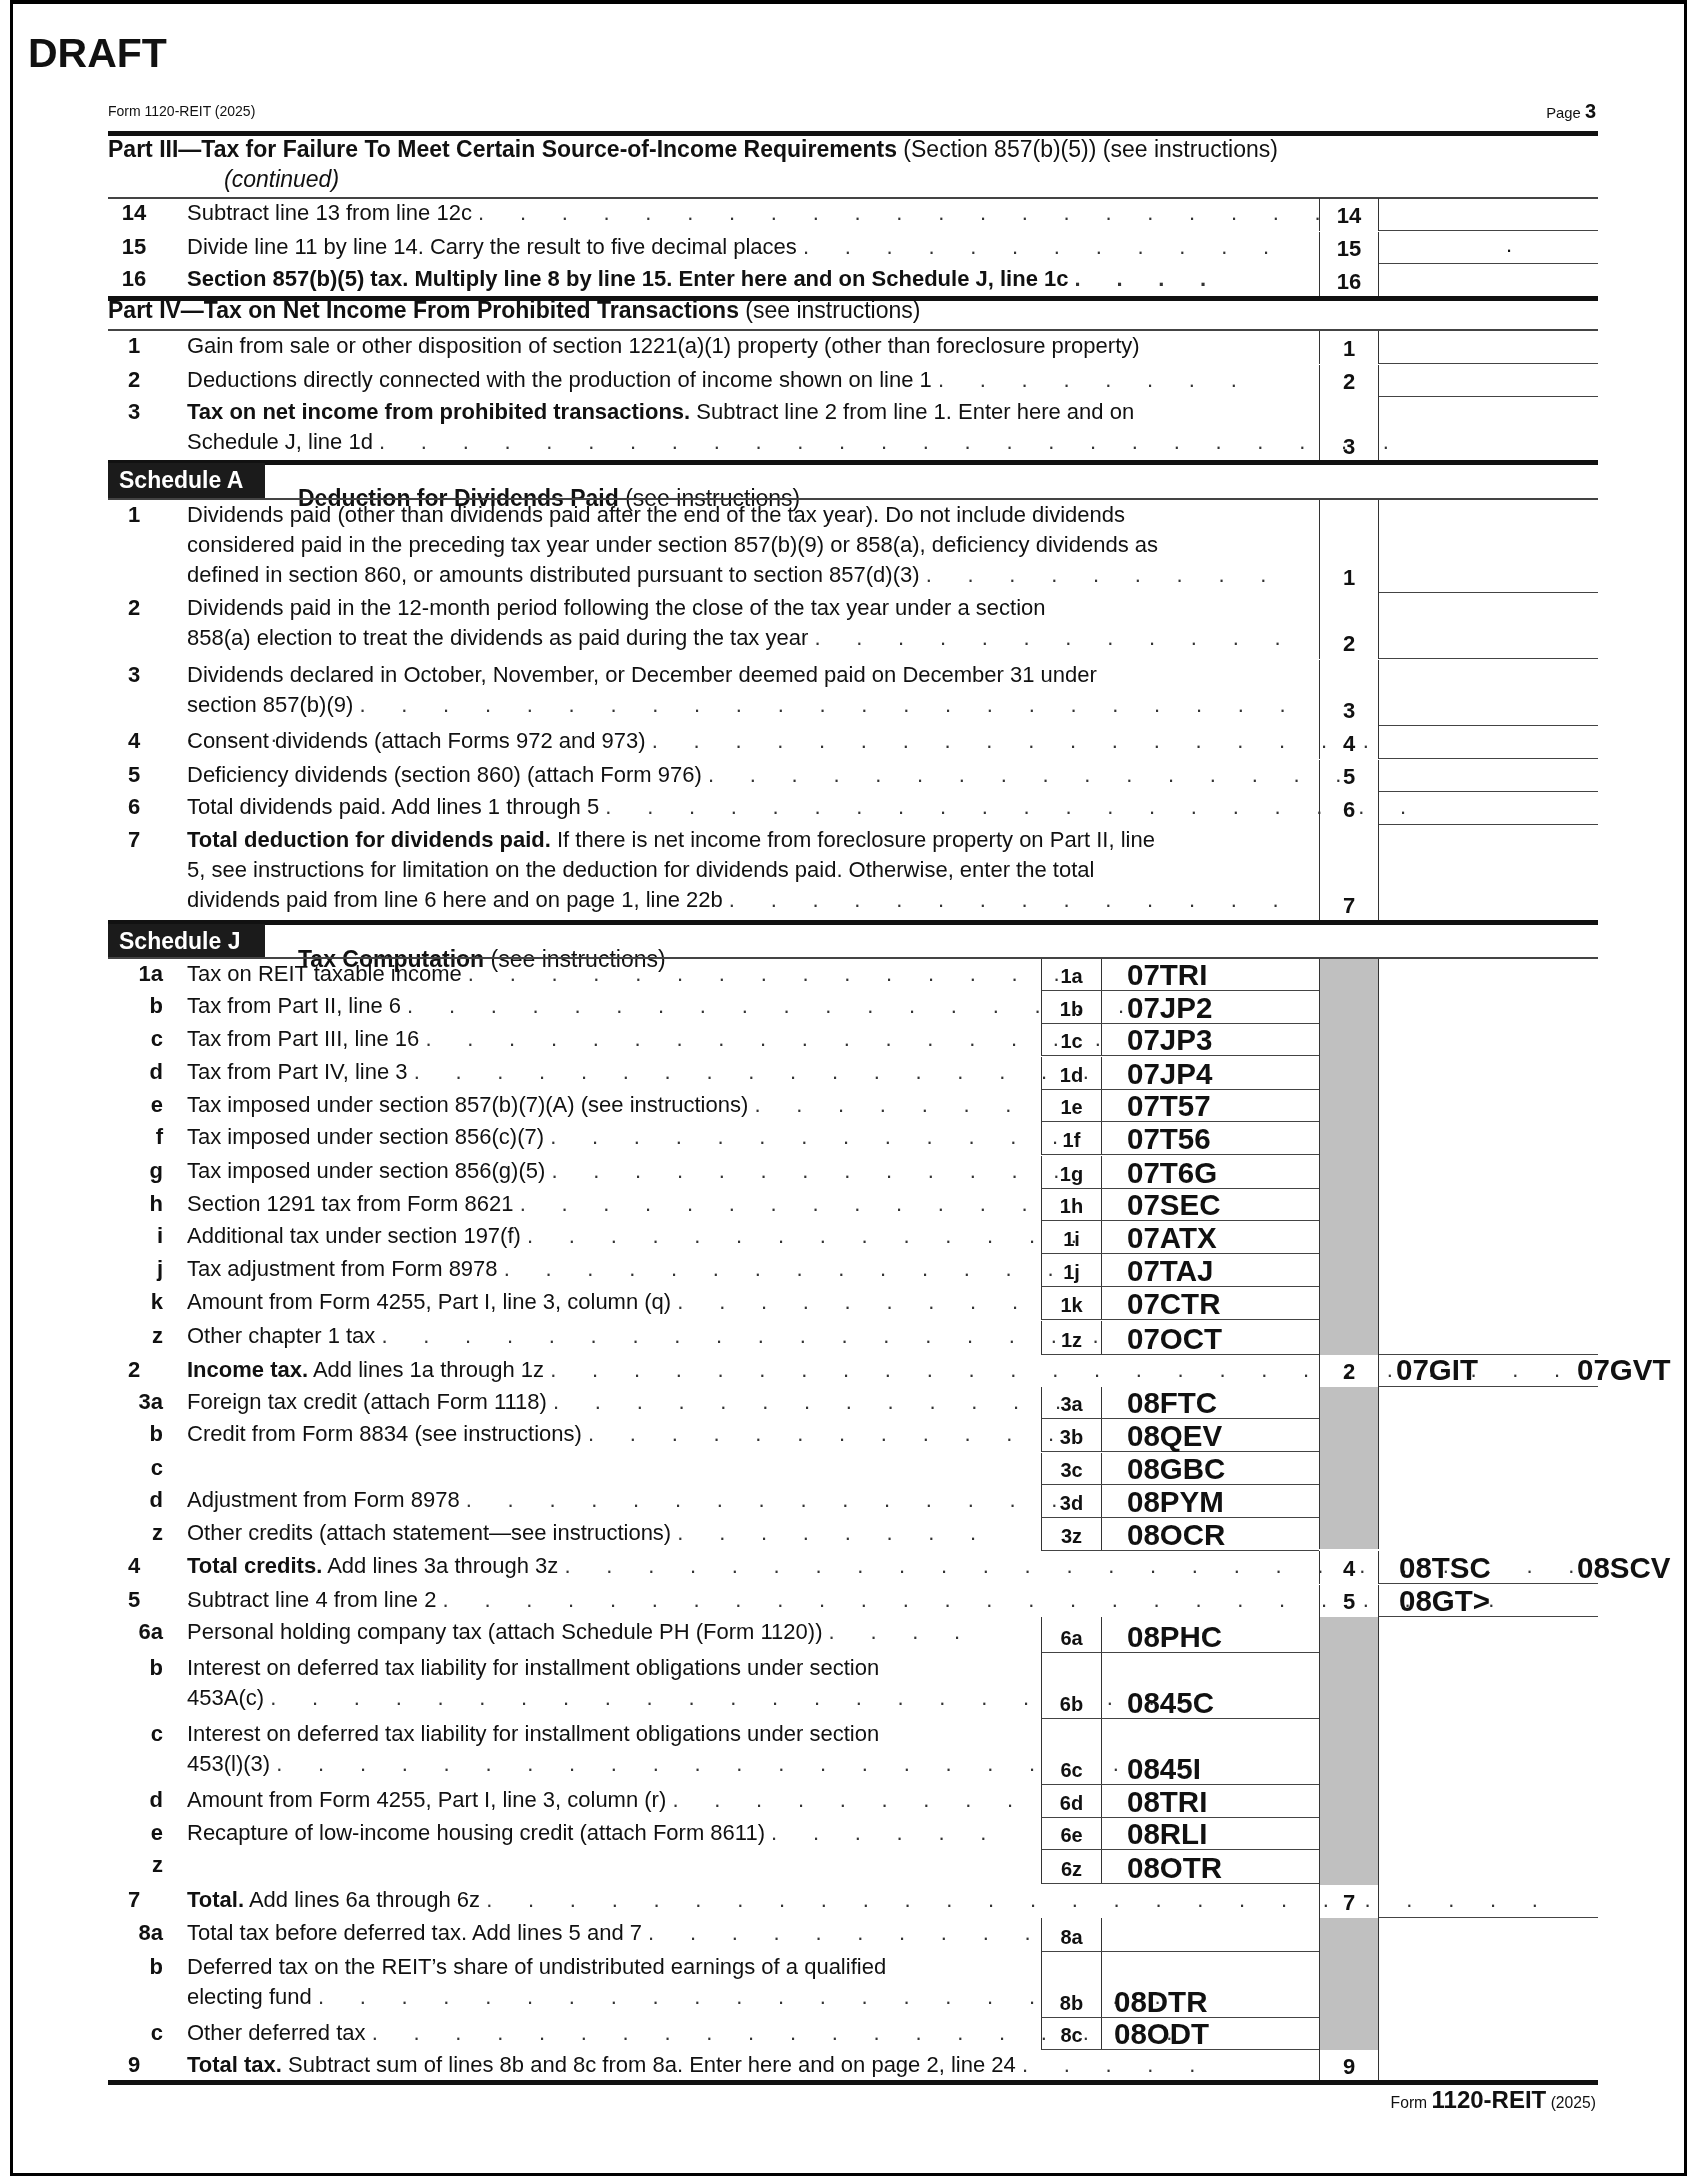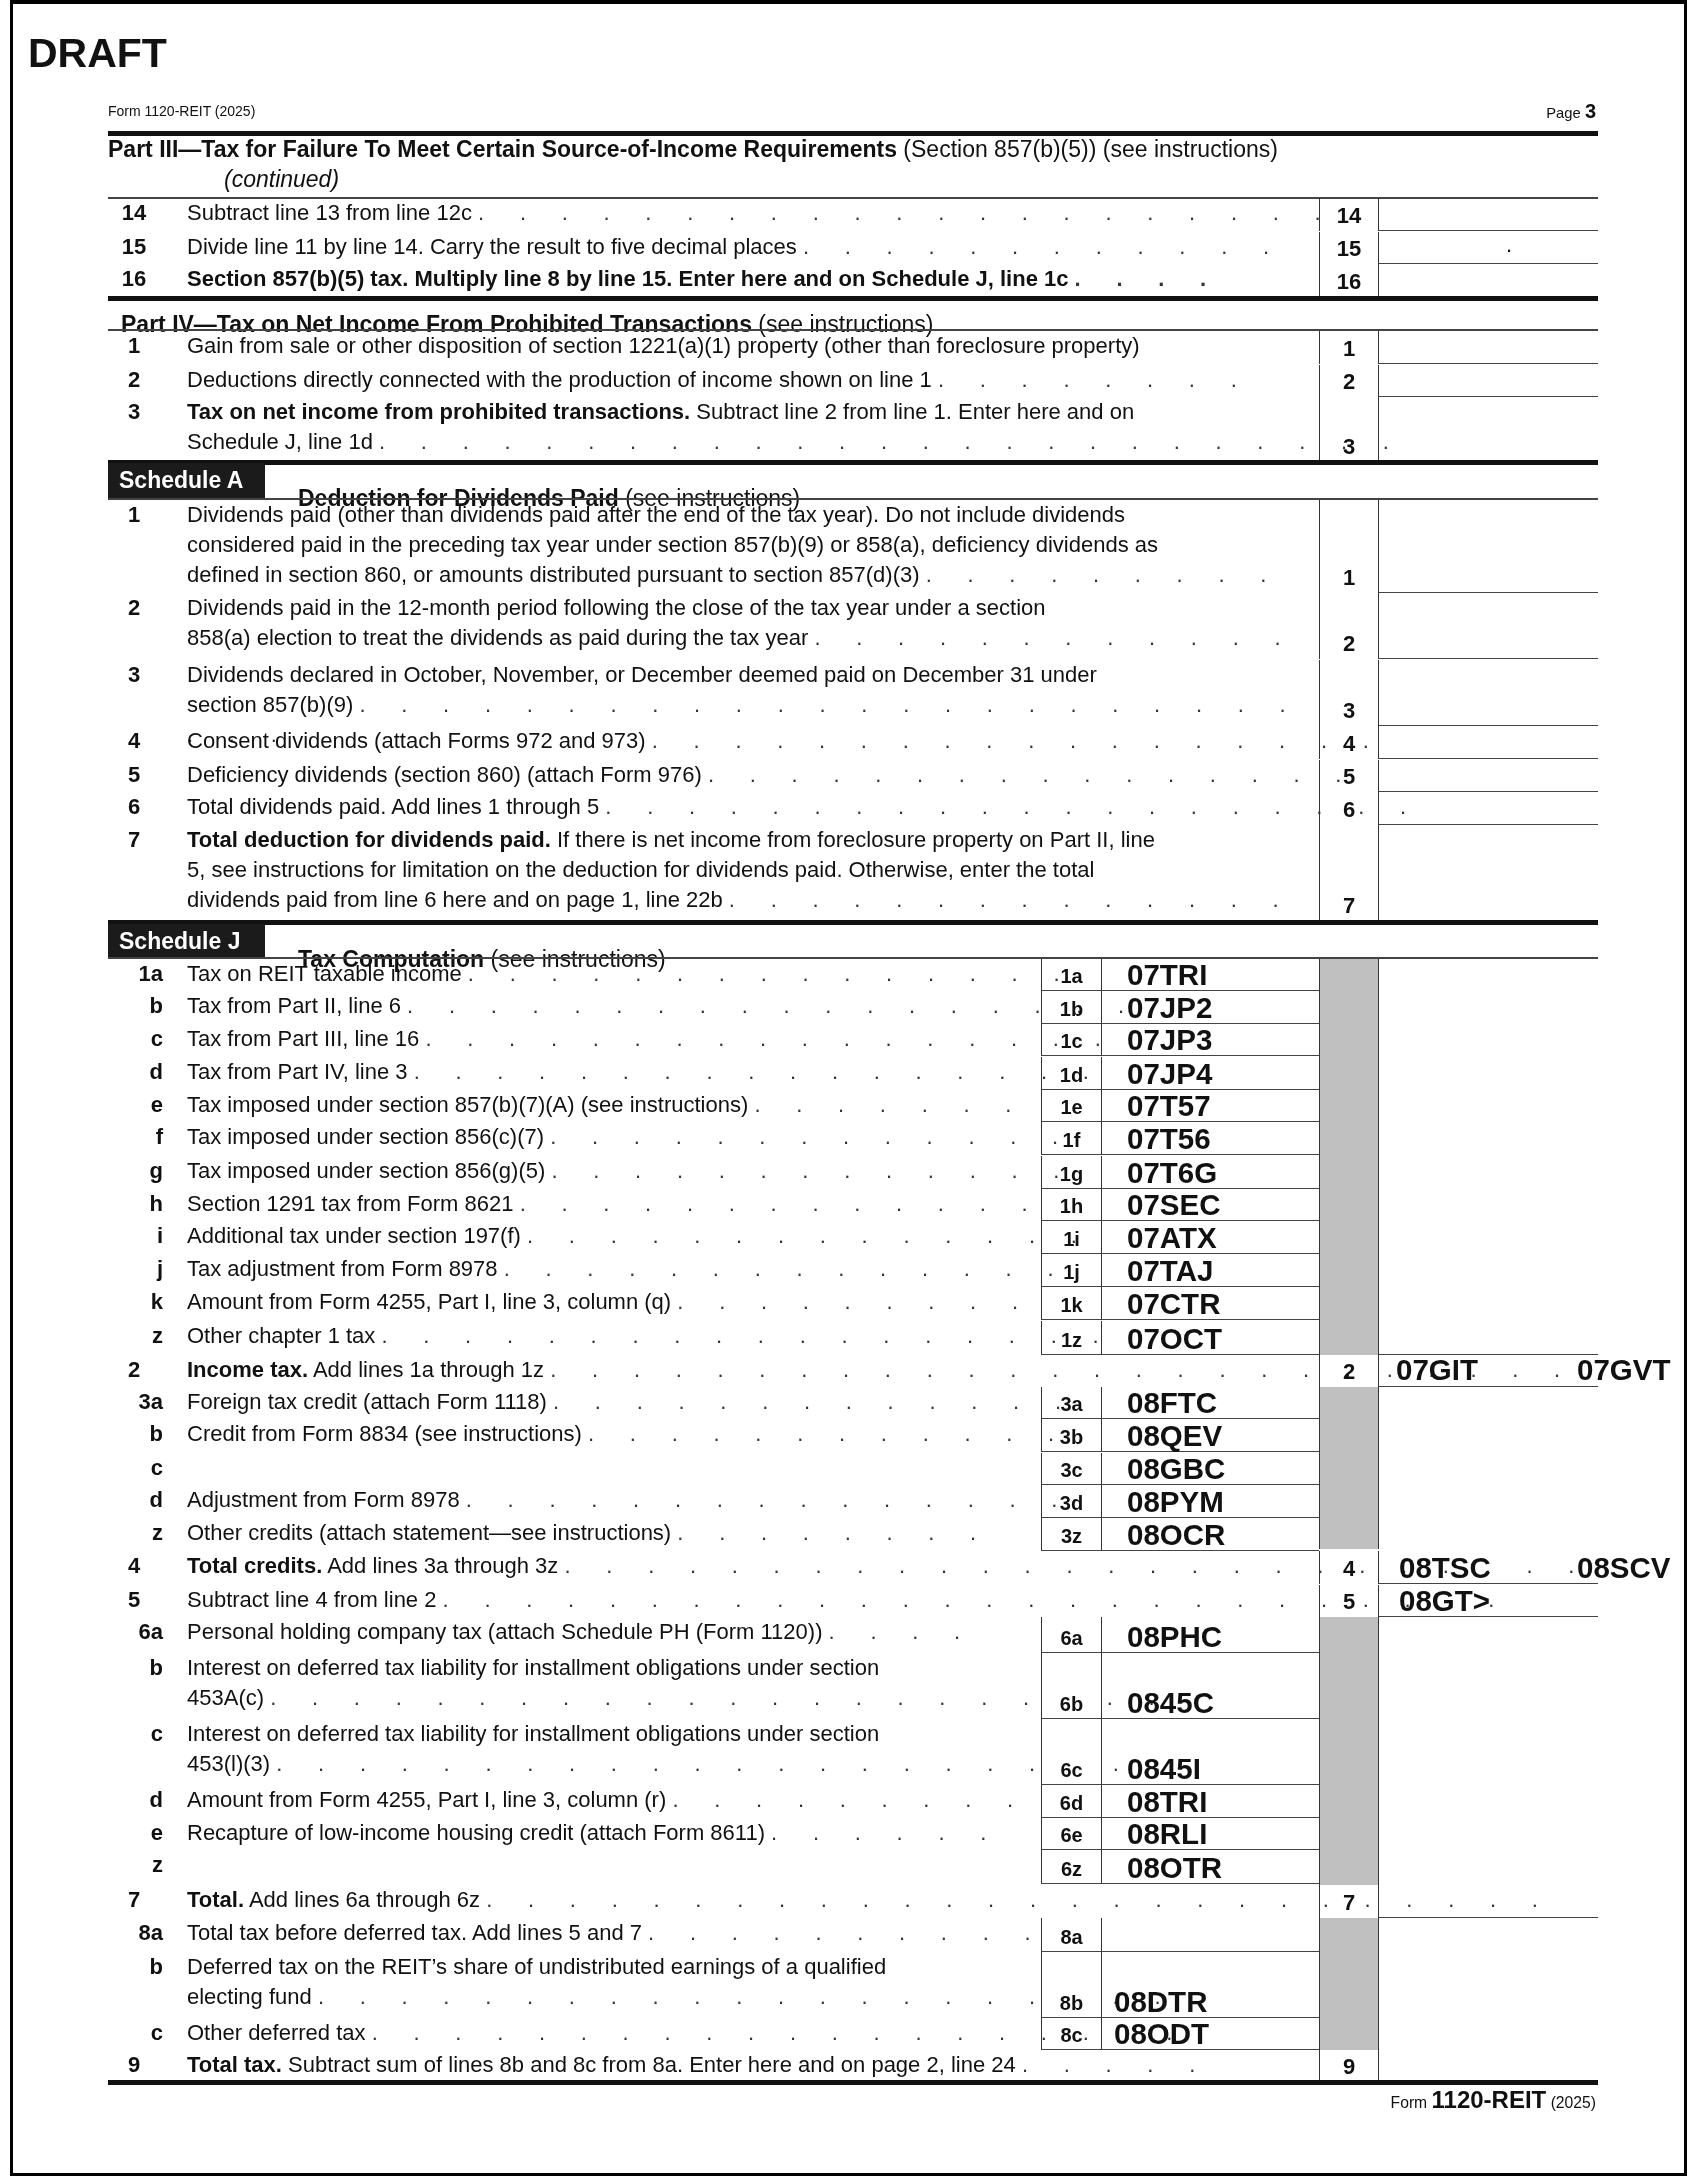--- a/index.html
+++ b/index.html
@@ -67,21 +67,21 @@
 <div class="row" style="top:264px;height:33px;">
   <span class="num" style="top:1.8px;">16</span>
   <span class="txt" style="top:0;font-weight:bold;"><b>Section 857(b)(5) tax.</b><span> Multiply line 8 by line 15. Enter here and on Schedule J, line 1c</span> <span class="dots">. . . .</span></span>
   <div class="lbox">
       <span>16</span>
     </div>
   <div class="abox" style="border-bottom:none;"></div>
 </div>
 
 <div class="rule thick" style="top:296px;"></div>
-<div class="parthead" style="top:310px;margin-left:13px;"><b>Part IV—Tax on Net Income From Prohibited Transactions</b><span> (see instructions)</span></div>
+<div class="parthead" style="top:296px;"><b>Part IV—Tax on Net Income From Prohibited Transactions</b><span> (see instructions)</span></div>
 <div class="rule thin" style="top:329px;"></div>
 
 <div class="row" style="top:331px;height:33px;">
   <span class="num" style="top:1.8px;">1</span>
   <span class="txt" style="top:0;">Gain from sale or other disposition of section 1221(a)(1) property (other than foreclosure property)</span>
   <div class="lbox">
       <span>1</span>
     </div>
   <div class="abox"></div>
 </div>

